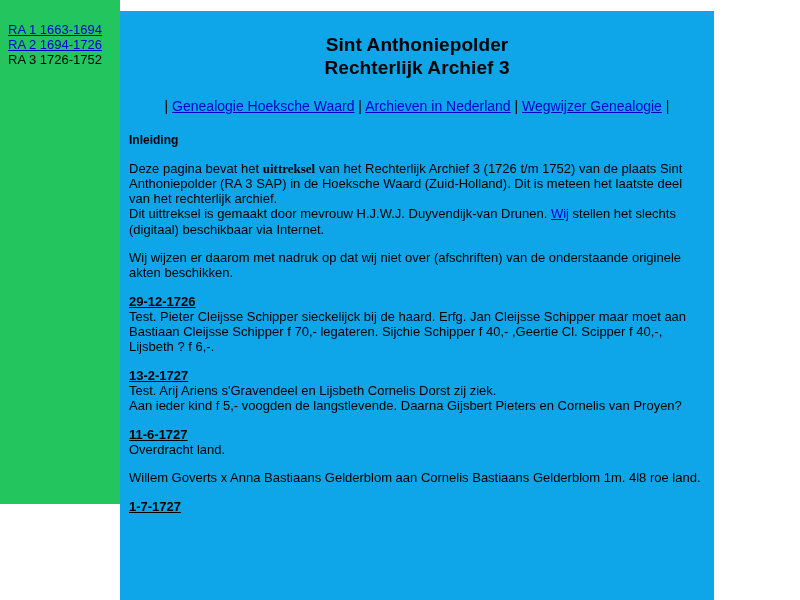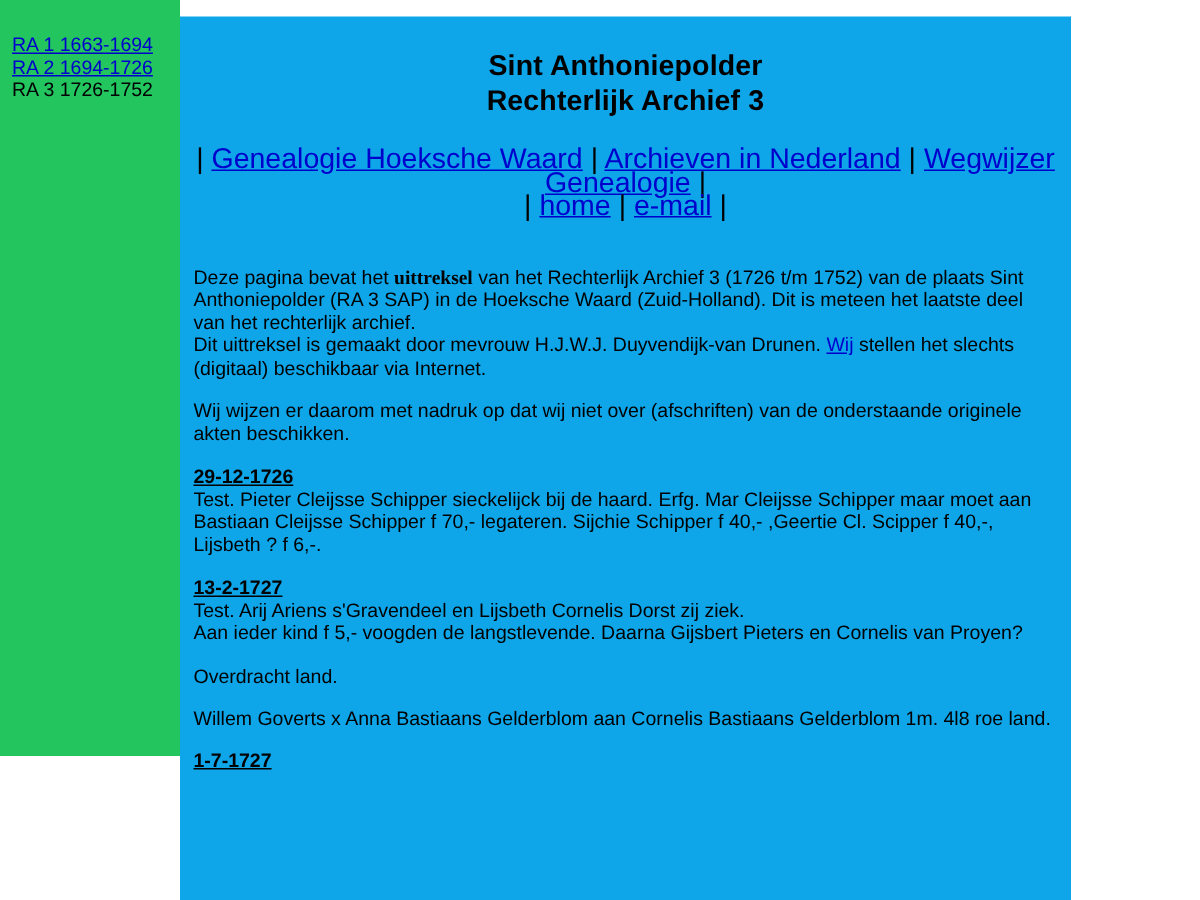--- a/index.html
+++ b/index.html
@@ -61,21 +61,21 @@
   }
   .title-line {
     font-size: 19px;
     font-weight: bold;
     line-height: 23px;
     letter-spacing: 0.1px;
   }
   .navbar {
     text-align: center;
     margin-top: 20px;
-    font-size: 19px;
+    font-size: 14px;
     line-height: 15.5px;
   }
   .navbar .sep {
     color: #000000;
   }
   .navbar a,
   a.inline-link {
     color: #0000cc;
     text-decoration: underline;
   }
@@ -133,49 +133,44 @@
     <div class="navbar">
       <div>
         <span class="sep">|</span>
         <a href="#">Genealogie Hoeksche Waard</a>
         <span class="sep">|</span>
         <a href="#">Archieven in Nederland</a>
         <span class="sep">|</span>
         <a href="#">Wegwijzer Genealogie</a>
         <span class="sep">|</span>
       </div>
-      <div>
-        <span class="sep">|</span>
-        <a href="#">home</a>
-        <span class="sep">|</span>
-        <a href="#">e-mail</a>
-        <span class="sep">|</span>
-      </div>
     </div>
 
     <div class="content">
 
+      <p class="sub-head">Inleiding</p>
 
       <p class="para"><span>Deze pagina bevat het </span><b>uittreksel</b><span> van het Rechterlijk Archief 3 (1726 t/m 1752) van de plaats Sint Anthoniepolder (RA 3 SAP) in de Hoeksche Waard (Zuid-Holland). Dit is meteen het laatste deel van het rechterlijk archief.</span><br><span>Dit uittreksel is gemaakt door mevrouw H.J.W.J. Duyvendijk-van Drunen. </span><a href="#" class="inline-link">Wij</a><span> stellen het slechts (digitaal) beschikbaar via Internet.</span></p>
 
       <p class="para">Wij wijzen er daarom met nadruk op dat wij niet over (afschriften) van de onderstaande originele akten beschikken.</p>
 
 
       <div class="entry">
         <span class="entry-date">29-12-1726</span>
-        <span class="entry-text">Test. Pieter Cleijsse Schipper sieckelijck bij de haard. Erfg. Mar Cleijsse Schipper maar moet aan Bastiaan Cleijsse Schipper f 70,- legateren. Sijchie Schipper f 40,- ,Geertie Cl. Scipper f 40,-, Lijsbeth ? f 6,-.</span>
+        <span class="entry-text">Test. Pieter Cleijsse Schipper sieckelijck bij de haard. Erfg. Jan Cleijsse Schipper maar moet aan Bastiaan Cleijsse Schipper f 70,- legateren. Sijchie Schipper f 40,- ,Geertie Cl. Scipper f 40,-, Lijsbeth ? f 6,-.</span>
       </div>
 
       <div class="entry">
         <span class="entry-date">13-2-1727</span>
         <span class="entry-text" style="white-space:pre-line;">Test. Arij Ariens s'Gravendeel en Lijsbeth Cornelis Dorst zij ziek.
 Aan ieder kind f 5,- voogden de langstlevende. Daarna Gijsbert Pieters en Cornelis van Proyen?</span>
       </div>
 
       <div class="entry">
+        <span class="entry-date">11-6-1727</span>
         <span class="entry-text">Overdracht land.</span>
       </div>
 
       <div class="entry">
         <span class="entry-text">Willem Goverts x Anna Bastiaans Gelderblom aan Cornelis Bastiaans Gelderblom 1m. 4l8 roe land.</span>
       </div>
 
       <div class="entry">
         <span class="entry-date">1-7-1727</span>
         <span class="entry-text"></span>

